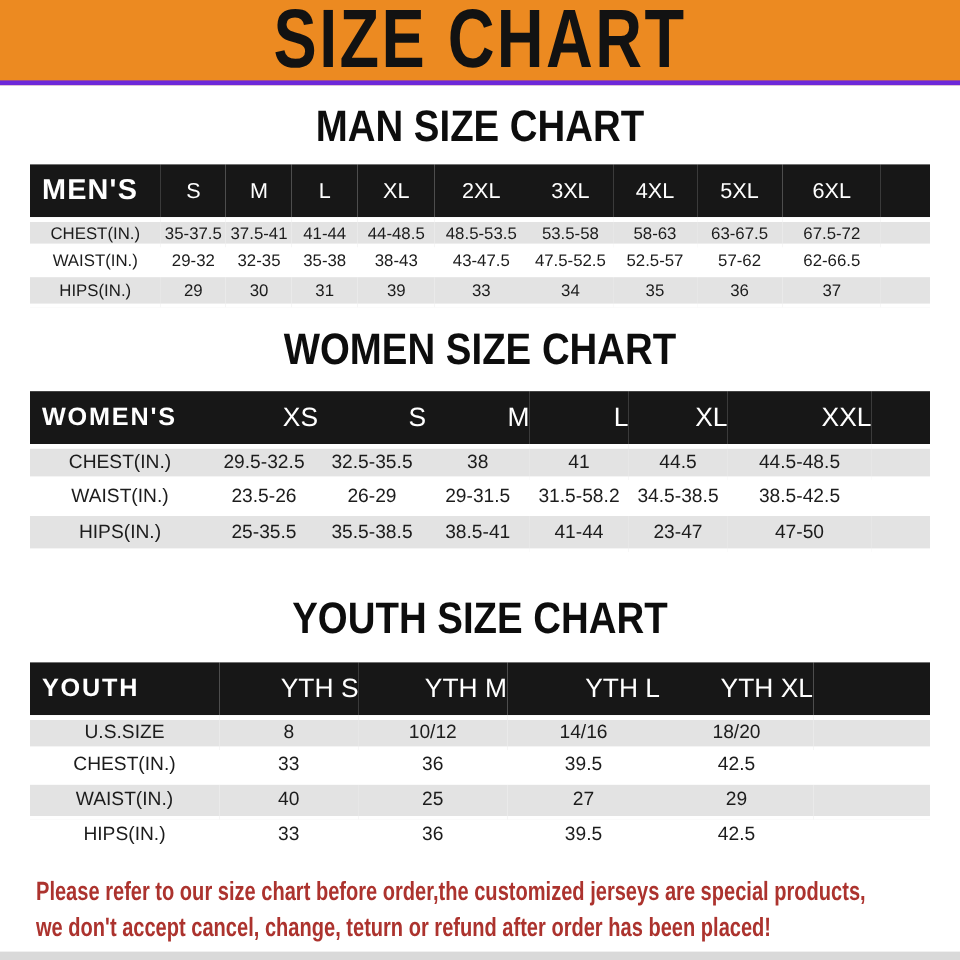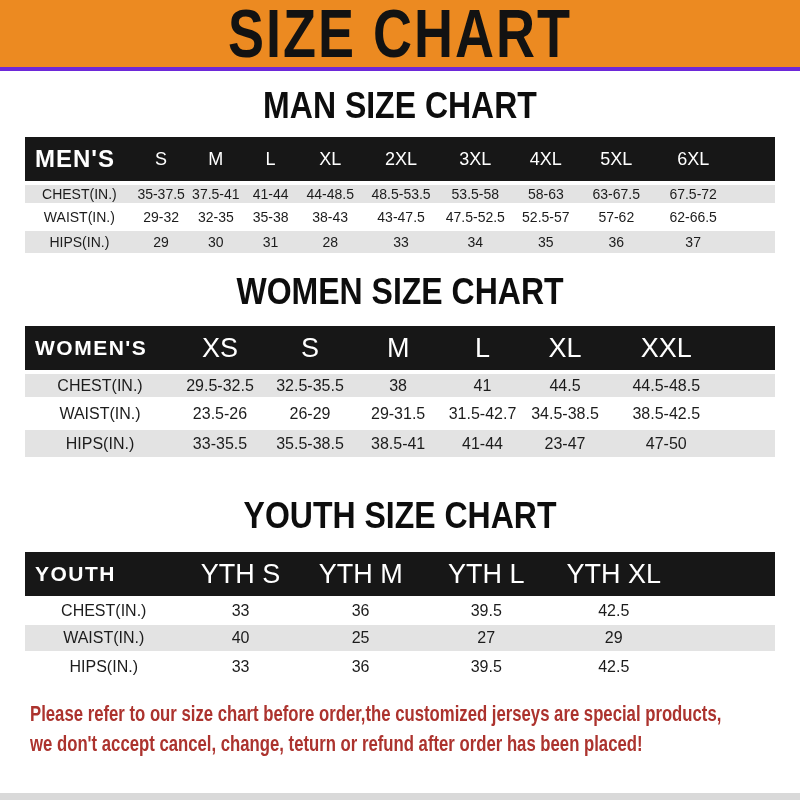--- a/index.html
+++ b/index.html
@@ -60,21 +60,21 @@
   tr.gray td  { background: var(--row-gray); }
   tr.white td { background: var(--row-white); }
 
   .men thead tr { height: 44px; }
   .men thead th { font-size: 18px; }
   .men thead th.lbl { font-size: 24px; }
   .men tbody tr { height: 25px; }
   .men tbody td { font-size: 14px; }
 
   .women thead tr, .youth thead tr { height: 44px; }
-  .women thead th, .youth thead th { font-size: 27px; }
+  .women thead th, .youth thead th { font-size: 22px; text-align: right; }
   .women thead th.lbl, .youth thead th.lbl { font-size: 21px; letter-spacing: 1.5px; }
   .women tbody tr { height: 30px; }
   .youth tbody tr { height: 29px; }
   .women tbody td, .youth tbody td { font-size: 16px; }
 
   
   .footer { margin-top: 16px; padding-left: 30px; color: var(--footer-red); }
   .footer .line {
     display: block;
     font-size: 22px; line-height: 30px; font-weight: bold;
@@ -151,21 +151,21 @@
       <td>52.5-57</td>
       <td>57-62</td>
       <td>62-66.5</td>
       <td></td>
     </tr>
     <tr class="gray">
       <td class="lbl">HIPS(IN.)</td>
       <td>29</td>
       <td>30</td>
       <td>31</td>
-      <td>28</td>
+      <td>39</td>
       <td>33</td>
       <td>34</td>
       <td>35</td>
       <td>36</td>
       <td>37</td>
       <td></td>
     </tr>
   </tbody>
 </table>
 
@@ -203,28 +203,28 @@
       <td>41</td>
       <td>44.5</td>
       <td>44.5-48.5</td>
       <td></td>
     </tr>
     <tr class="white">
       <td class="lbl">WAIST(IN.)</td>
       <td>23.5-26</td>
       <td>26-29</td>
       <td>29-31.5</td>
-      <td>31.5-42.7</td>
+      <td>31.5-58.2</td>
       <td>34.5-38.5</td>
       <td>38.5-42.5</td>
       <td></td>
     </tr>
     <tr class="gray">
       <td class="lbl">HIPS(IN.)</td>
-      <td>33-35.5</td>
+      <td>25-35.5</td>
       <td>35.5-38.5</td>
       <td>38.5-41</td>
       <td>41-44</td>
       <td>23-47</td>
       <td>47-50</td>
       <td></td>
     </tr>
   </tbody>
 </table>
 
@@ -243,20 +243,28 @@
     <tr>
       <th class="lbl">YOUTH</th>
       <th>YTH S</th>
       <th>YTH M</th>
       <th>YTH L</th>
       <th>YTH XL</th>
       <th></th>
     </tr>
   </thead>
   <tbody>
+    <tr class="gray">
+      <td class="lbl">U.S.SIZE</td>
+      <td>8</td>
+      <td>10/12</td>
+      <td>14/16</td>
+      <td>18/20</td>
+      <td></td>
+    </tr>
     <tr class="white">
       <td class="lbl">CHEST(IN.)</td>
       <td>33</td>
       <td>36</td>
       <td>39.5</td>
       <td>42.5</td>
       <td></td>
     </tr>
     <tr class="gray">
       <td class="lbl">WAIST(IN.)</td>

